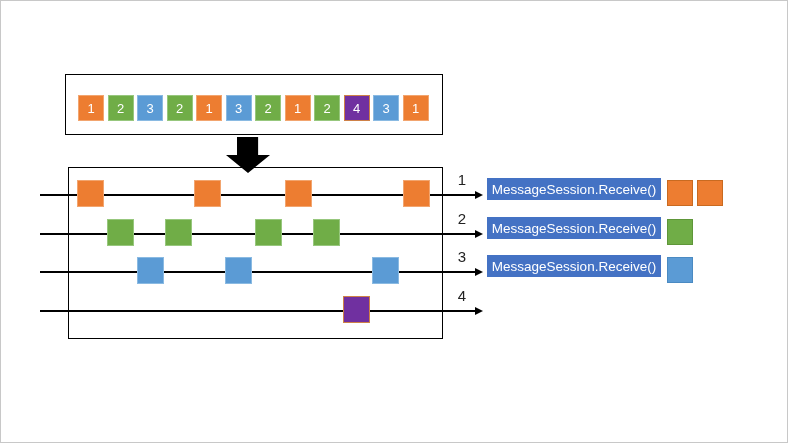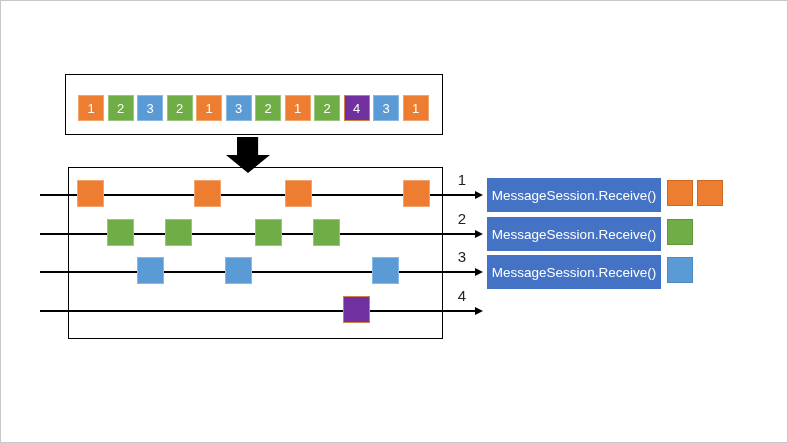--- a/index.html
+++ b/index.html
@@ -6,21 +6,21 @@
   .canvas{position:relative;width:786px;height:441px;background:#ffffff;border:1px solid #c8c8c8;overflow:hidden;}
   .queue-box{position:absolute;left:64px;top:73px;width:378px;height:61px;border:1.5px solid #000;box-sizing:border-box;background:#fff;}
   .q-sq{position:absolute;width:26px;height:26px;box-sizing:border-box;display:flex;align-items:center;justify-content:center;color:#fff;font-size:13px;border:1.5px solid transparent;}
   .down-arrow{position:absolute;left:225px;top:136px;width:44px;height:36px;background:#000;
     clip-path:polygon(25% 0,73% 0,73% 50%,100% 50%,50% 100%,0 50%,25% 50%);}
   .lanes-box{position:absolute;left:67px;top:166px;width:375px;height:172px;border:1.3px solid #000;box-sizing:border-box;background:transparent;}
   .lane-line{position:absolute;left:39px;width:436px;height:1.5px;background:#000;}
   .lane-arrowhead{position:absolute;left:474px;width:0;height:0;border-top:4px solid transparent;border-bottom:4px solid transparent;border-left:8px solid #000;}
   .lane-label{position:absolute;left:450px;width:22px;text-align:center;font-size:15px;color:#222;}
   .lane-sq{position:absolute;width:27px;height:27px;box-sizing:border-box;border:1.5px solid transparent;}
-  .receive-btn{position:absolute;left:486px;width:174px;height:34px;box-sizing:border-box;display:flex;align-items:center;justify-content:center;color:#fff;font-size:13.5px;border:none;cursor:pointer;}
+  .receive-btn{position:absolute;left:486px;width:174px;height:22px;box-sizing:border-box;display:flex;align-items:center;justify-content:center;color:#fff;font-size:13.5px;border:none;cursor:pointer;}
   .recv-sq{position:absolute;width:26px;height:26px;box-sizing:border-box;border:1.5px solid transparent;}
 </style>
 </head>
 <body>
 
 <div class="canvas">
   <div class="queue-box" id="queueBox">
       <div class="q-sq" style="left: 12px; top: 20px; background: rgb(237, 125, 49); border-color: rgb(242, 165, 111);">1</div>
       <div class="q-sq" style="left: 41.5px; top: 20px; background: rgb(112, 173, 71); border-color: rgb(151, 199, 125);">2</div>
       <div class="q-sq" style="left: 71px; top: 20px; background: rgb(91, 155, 213); border-color: rgb(138, 186, 226);">3</div>

